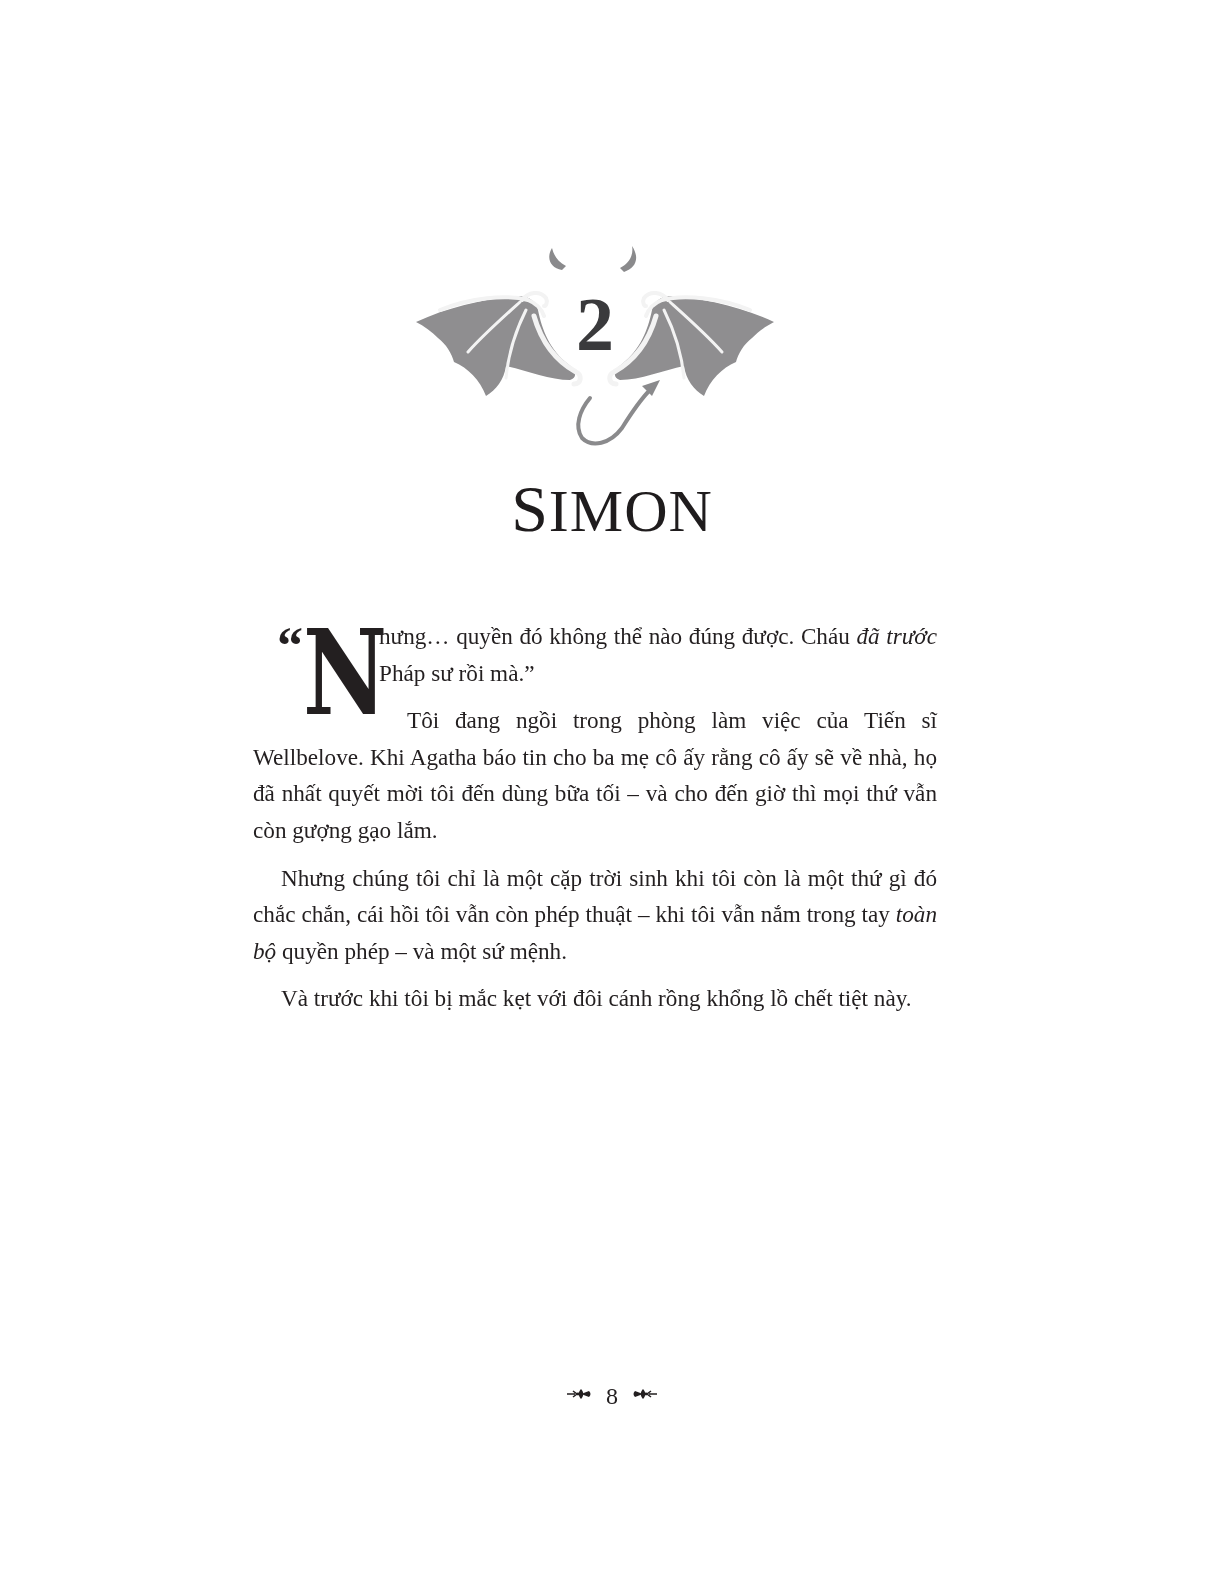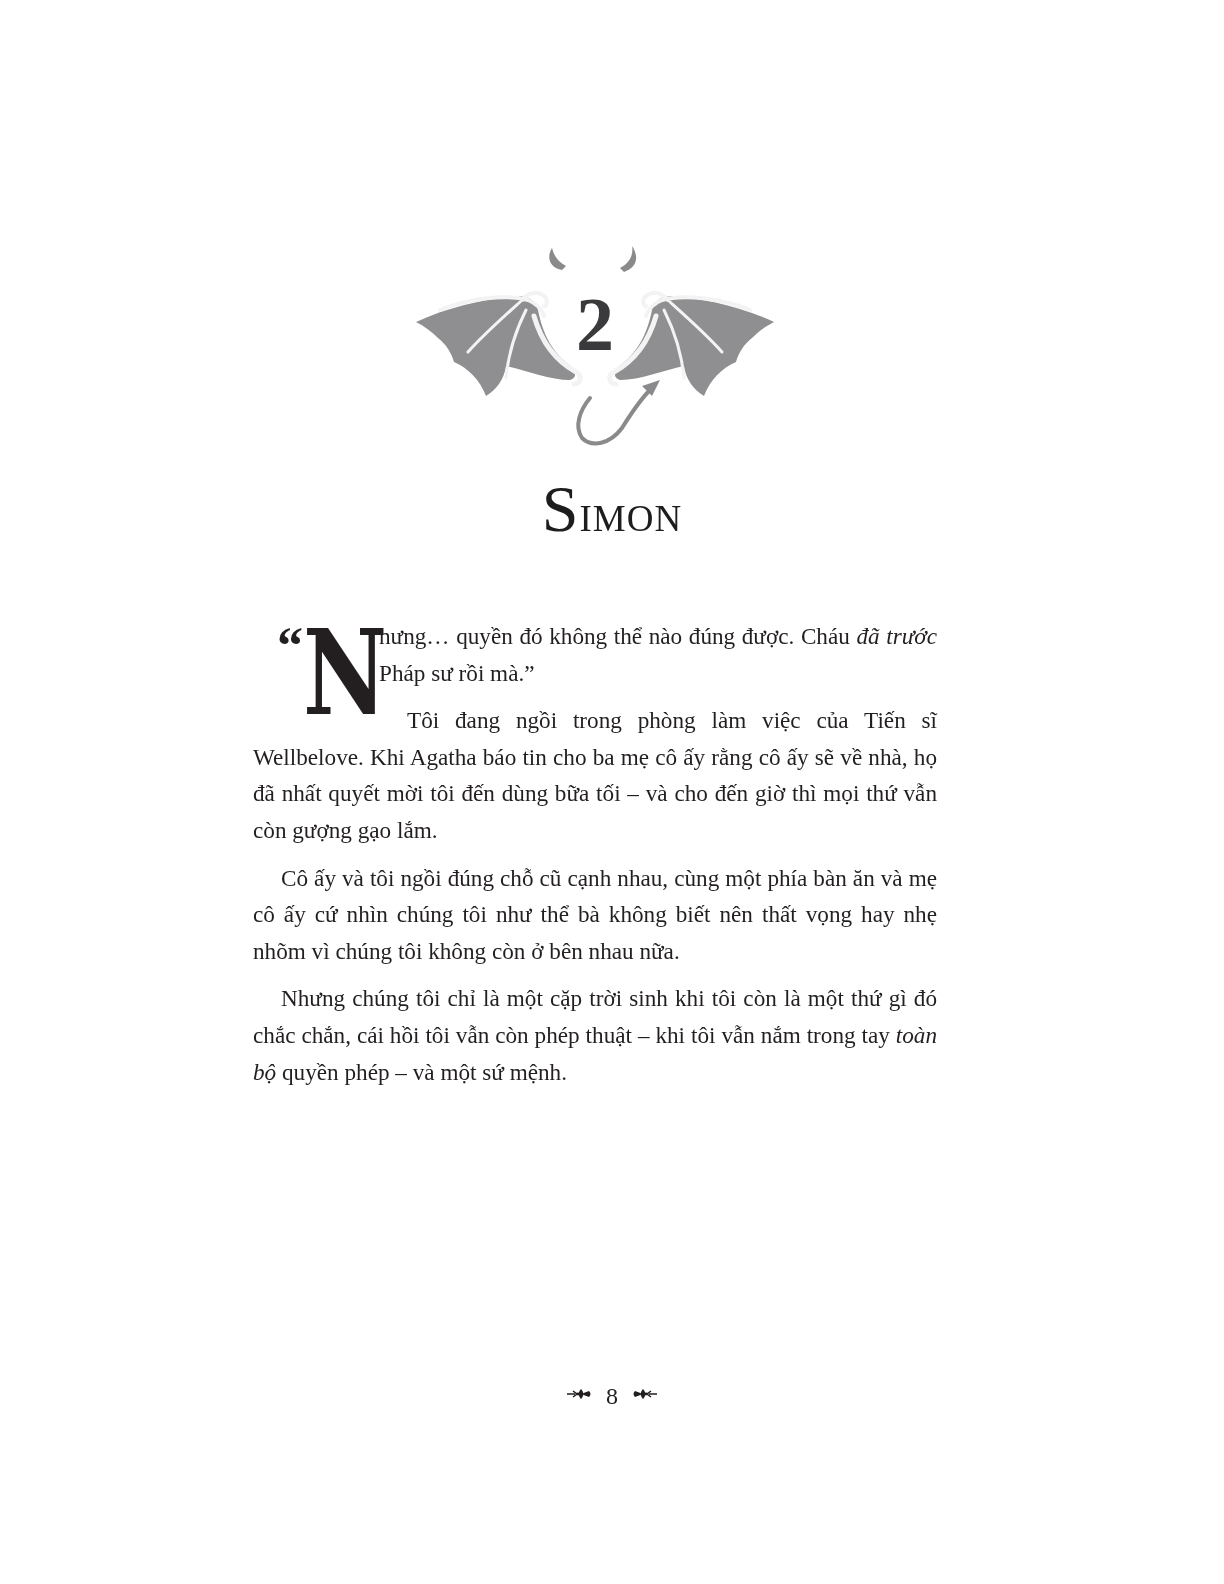--- a/index.html
+++ b/index.html
@@ -43,21 +43,21 @@
       text-align: center;
       font-family: "Liberation Serif", "DejaVu Serif", serif;
       color: #1f1c1d;
       letter-spacing: 1px;
     }
     .chapter-title .cap {
       font-size: 66px;
       line-height: 1;
     }
     .chapter-title .rest {
-      font-size: 37px;
+      font-size: 60px;
       line-height: 1;
     }
     .body-text {
       position: absolute;
       left: 253px;
       top: 618px;
       width: 684px;
       font-size: 23.2px;
       line-height: 36.6px;
       text-align: justify;
@@ -157,25 +157,25 @@
 <div class="body-text">
   <p class="first">
     <span class="dropcap-wrap">
       <span class="dropcap-quote">“</span>
       <span class="dropcap-letter">N</span>
     </span><span>hưng… quyền đó không thể nào đúng được. Cháu </span><em>đã trước</em><span> Pháp sư rồi mà.”</span>
   </p>
   <p style="clear:none;">
     <span>Tôi đang ngồi trong phòng làm việc của Tiến sĩ Wellbelove. Khi Agatha báo tin cho ba mẹ cô ấy rằng cô ấy sẽ về nhà, họ đã nhất quyết mời tôi đến dùng bữa tối – và cho đến giờ thì mọi thứ vẫn còn gượng gạo lắm.</span>
   </p>
-  <p style="clear:both;">
-    <span>Cô ấy và tôi ngồi đúng chỗ cũ cạnh nhau, cùng một phía bàn ăn và mẹ cô ấy cứ nhìn chúng tôi như thể bà không biết nên thất vọng hay nhẹ nhõm vì chúng tôi không còn ở bên nhau nữa.</span>
+  <p>
+    <span>Nhưng chúng tôi chỉ là một cặp trời sinh khi tôi còn là một thứ gì đó chắc chắn, cái hồi tôi vẫn còn phép thuật – khi tôi vẫn nắm trong tay </span><em>toàn bộ</em><span> quyền phép – và một sứ mệnh.</span>
   </p>
   <p>
-    <span>Nhưng chúng tôi chỉ là một cặp trời sinh khi tôi còn là một thứ gì đó chắc chắn, cái hồi tôi vẫn còn phép thuật – khi tôi vẫn nắm trong tay </span><em>toàn bộ</em><span> quyền phép – và một sứ mệnh.</span>
+    <span>Và trước khi tôi bị mắc kẹt với đôi cánh rồng khổng lồ chết tiệt này.</span>
   </p>
 </div>
 
 <div class="page-footer">
   <span class="fleur">
     <svg width="28" height="14" viewBox="0 0 28 14" xmlns="http://www.w3.org/2000/svg">
       <path d="M0 7 L8 7 M6 4 L10 7 L6 10" stroke="#231f20" stroke-width="1.5" fill="none"></path>
       <path d="M14 2 C11 5, 11 9, 14 12 C17 9, 17 5, 14 2 Z" fill="#231f20"></path>
       <path d="M14 7 L22 4 C24 6, 24 8, 22 10 Z" fill="#231f20"></path>
       <circle cx="11" cy="7" r="1.4" fill="#231f20"></circle>

